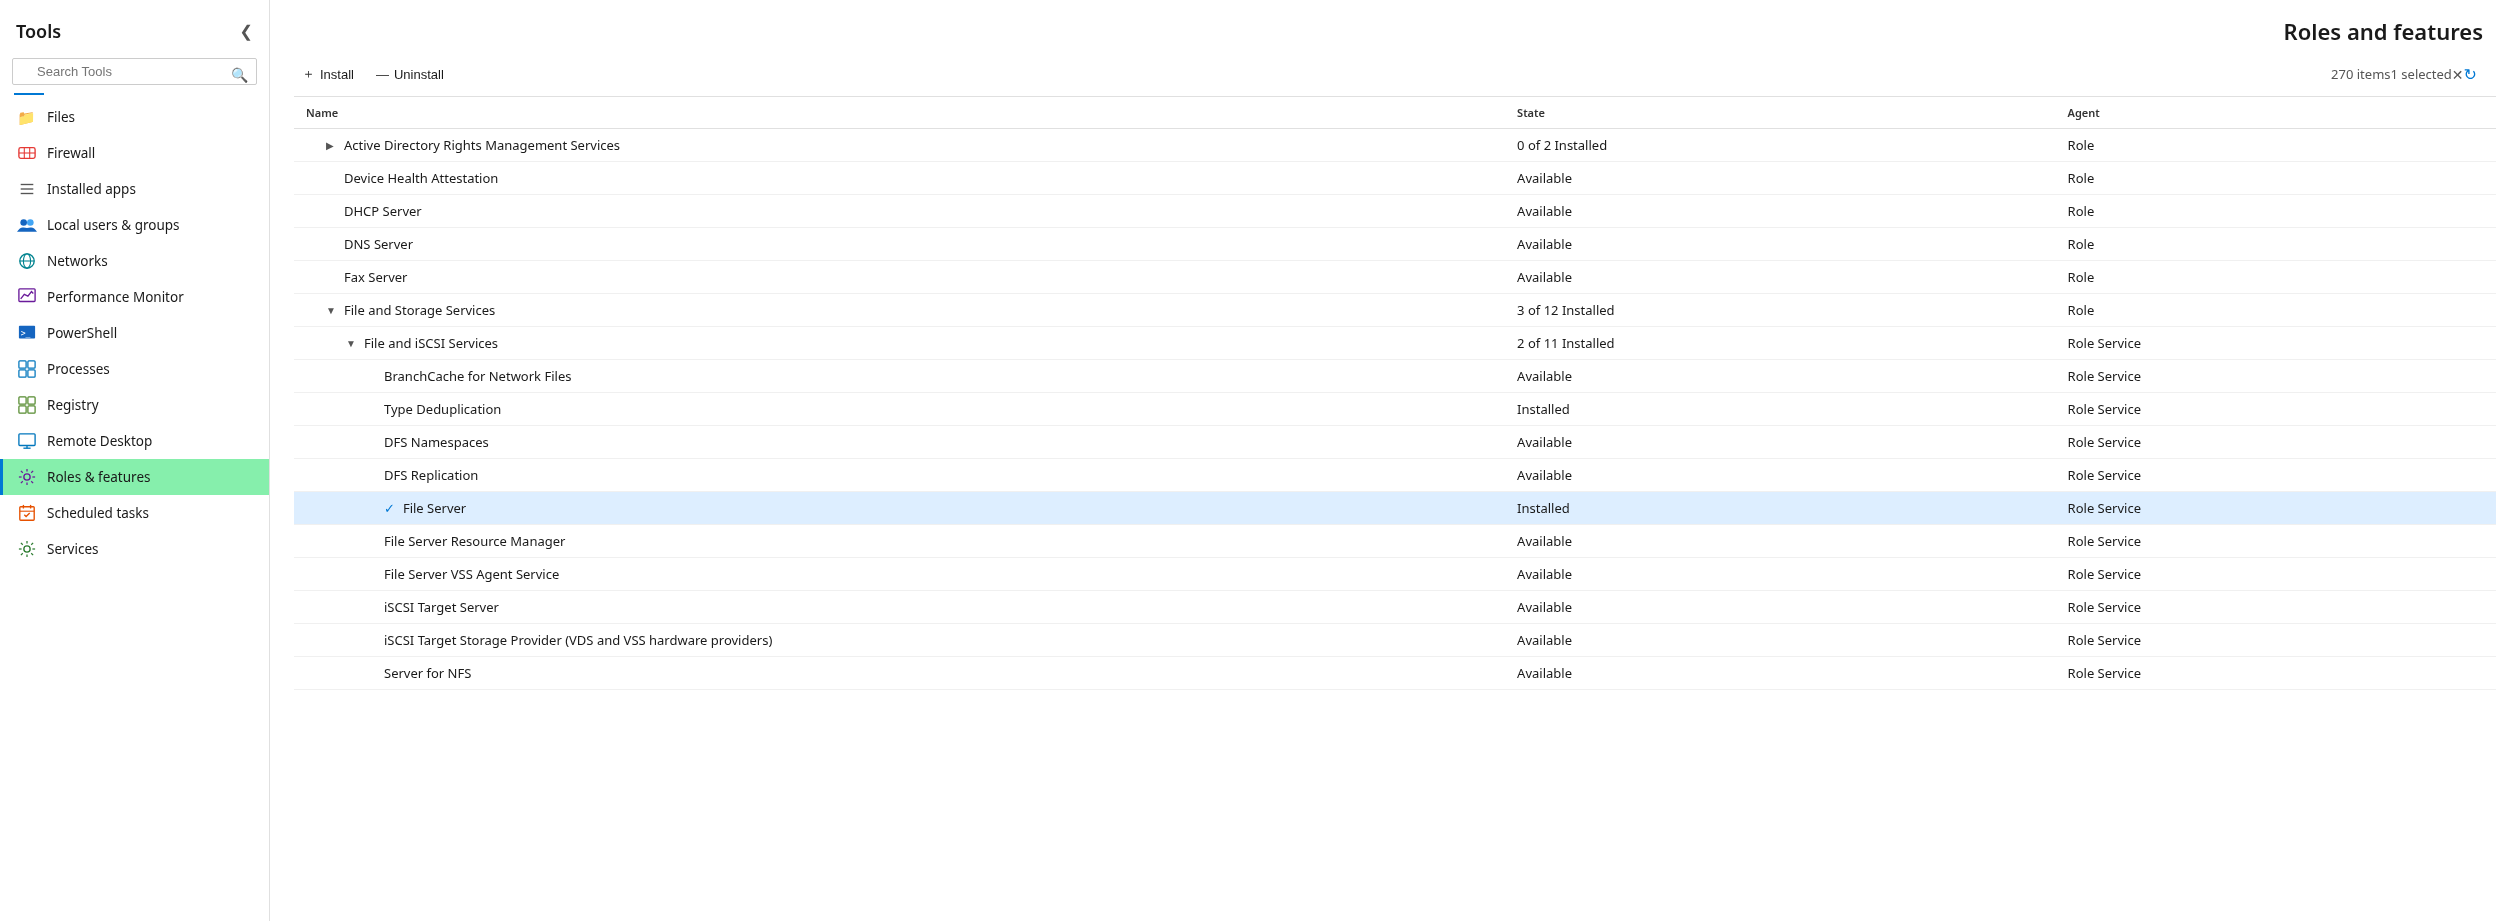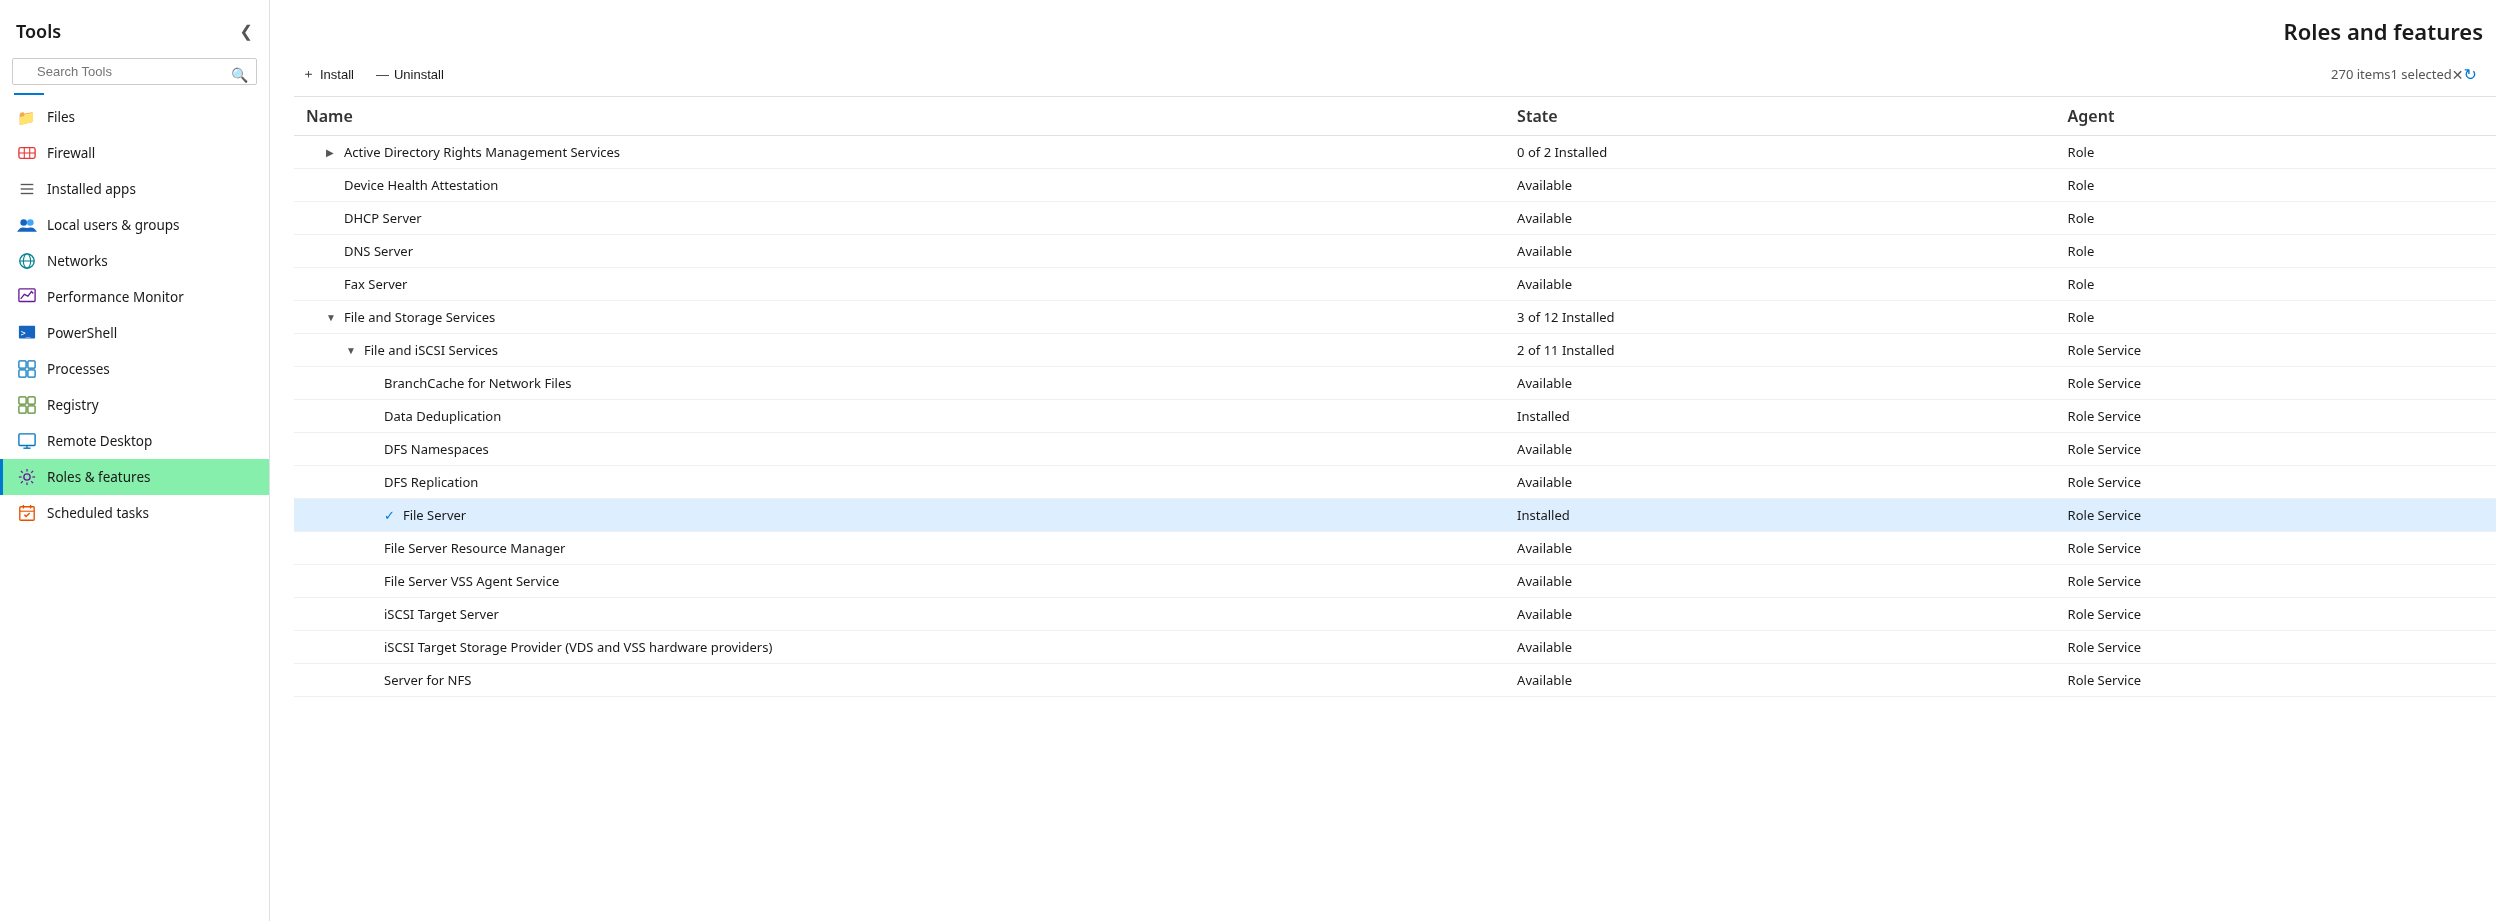--- a/index.html
+++ b/index.html
@@ -159,21 +159,21 @@
       overflow-x: hidden;
     }
     table {
       width: 100%;
       border-collapse: collapse;
       table-layout: fixed;
     }
     thead th {
       text-align: left;
       font-weight: 600;
-      font-size: 16px;
+      font-size: 11px;
       color: #333;
       padding: 8px 12px;
       border-bottom: 1px solid #e0e0e0;
       background: #fff;
       position: sticky;
       top: 0;
       z-index: 1;
       margin-top: 6px;
     }
     th.col-name { width: 55%; }
@@ -351,20 +351,38 @@
         <div class="sidebar-icon">
           <svg width="18" height="18" viewBox="0 0 20 20">
             <rect x="2" y="3" width="16" height="15" rx="1" fill="none" stroke="#e65100" stroke-width="1.5"></rect>
             <line x1="6" y1="1" x2="6" y2="5" stroke="#e65100" stroke-width="1.5"></line>
             <line x1="14" y1="1" x2="14" y2="5" stroke="#e65100" stroke-width="1.5"></line>
             <line x1="2" y1="8" x2="18" y2="8" stroke="#e65100" stroke-width="1.2"></line>
             <polyline points="7,12 9,14 13,10" fill="none" stroke="#e65100" stroke-width="1.5"></polyline>
           </svg>
         </div>
         <span class="sidebar-label">Scheduled tasks</span>
+      </div>
+      <div class="sidebar-item">
+        <div class="sidebar-icon">
+          <svg width="18" height="18" viewBox="0 0 20 20">
+            <circle cx="10" cy="10" r="3.5" fill="none" stroke="#2e7d32" stroke-width="1.5"></circle>
+            <g stroke="#2e7d32" stroke-width="1.4">
+              <line x1="10" y1="1" x2="10" y2="4"></line>
+              <line x1="10" y1="16" x2="10" y2="19"></line>
+              <line x1="1" y1="10" x2="4" y2="10"></line>
+              <line x1="16" y1="10" x2="19" y2="10"></line>
+              <line x1="3.2" y1="3.2" x2="5.3" y2="5.3"></line>
+              <line x1="14.7" y1="14.7" x2="16.8" y2="16.8"></line>
+              <line x1="16.8" y1="3.2" x2="14.7" y2="5.3"></line>
+              <line x1="5.3" y1="14.7" x2="3.2" y2="16.8"></line>
+            </g>
+          </svg>
+        </div>
+        <span class="sidebar-label">Services</span>
       </div>
     </div>
 </div>
 
 <div id="main">
   <div id="page-title">Roles and features</div>
 
   <div id="toolbar">
     <button class="toolbar-btn">
       <span class="btn-icon">＋</span>
@@ -470,21 +488,21 @@
                 <span>BranchCache for Network Files</span>
               </div>
             </td>
             <td>Available</td>
             <td>Role Service</td>
           </tr>
           <tr>
             <td>
               <div class="name-cell indent-3">
                 <span class="expand-icon"></span>
-                <span>Data Deduplication</span>
+                <span>Type Deduplication</span>
               </div>
             </td>
             <td>Installed</td>
             <td>Role Service</td>
           </tr>
           <tr>
             <td>
               <div class="name-cell indent-3">
                 <span class="expand-icon"></span>
                 <span>DFS Namespaces</span>

